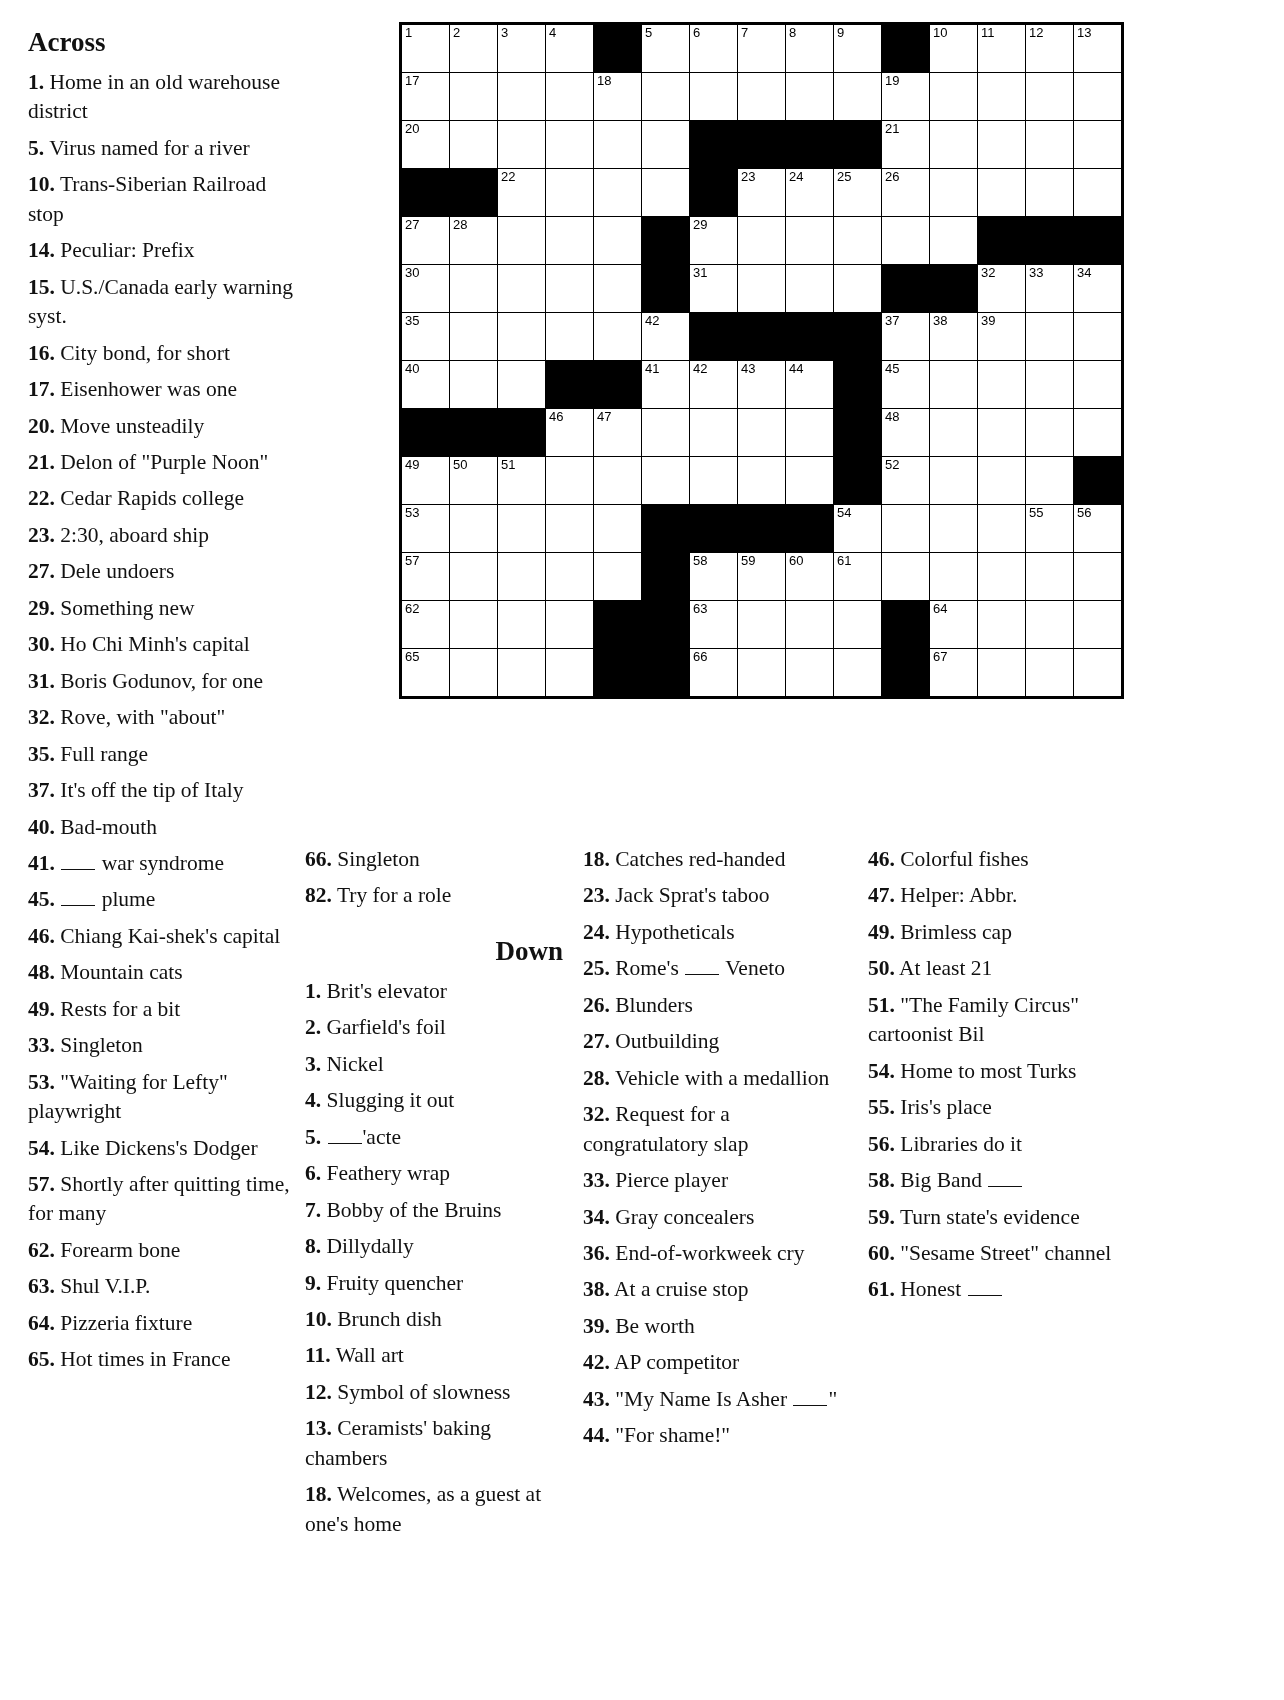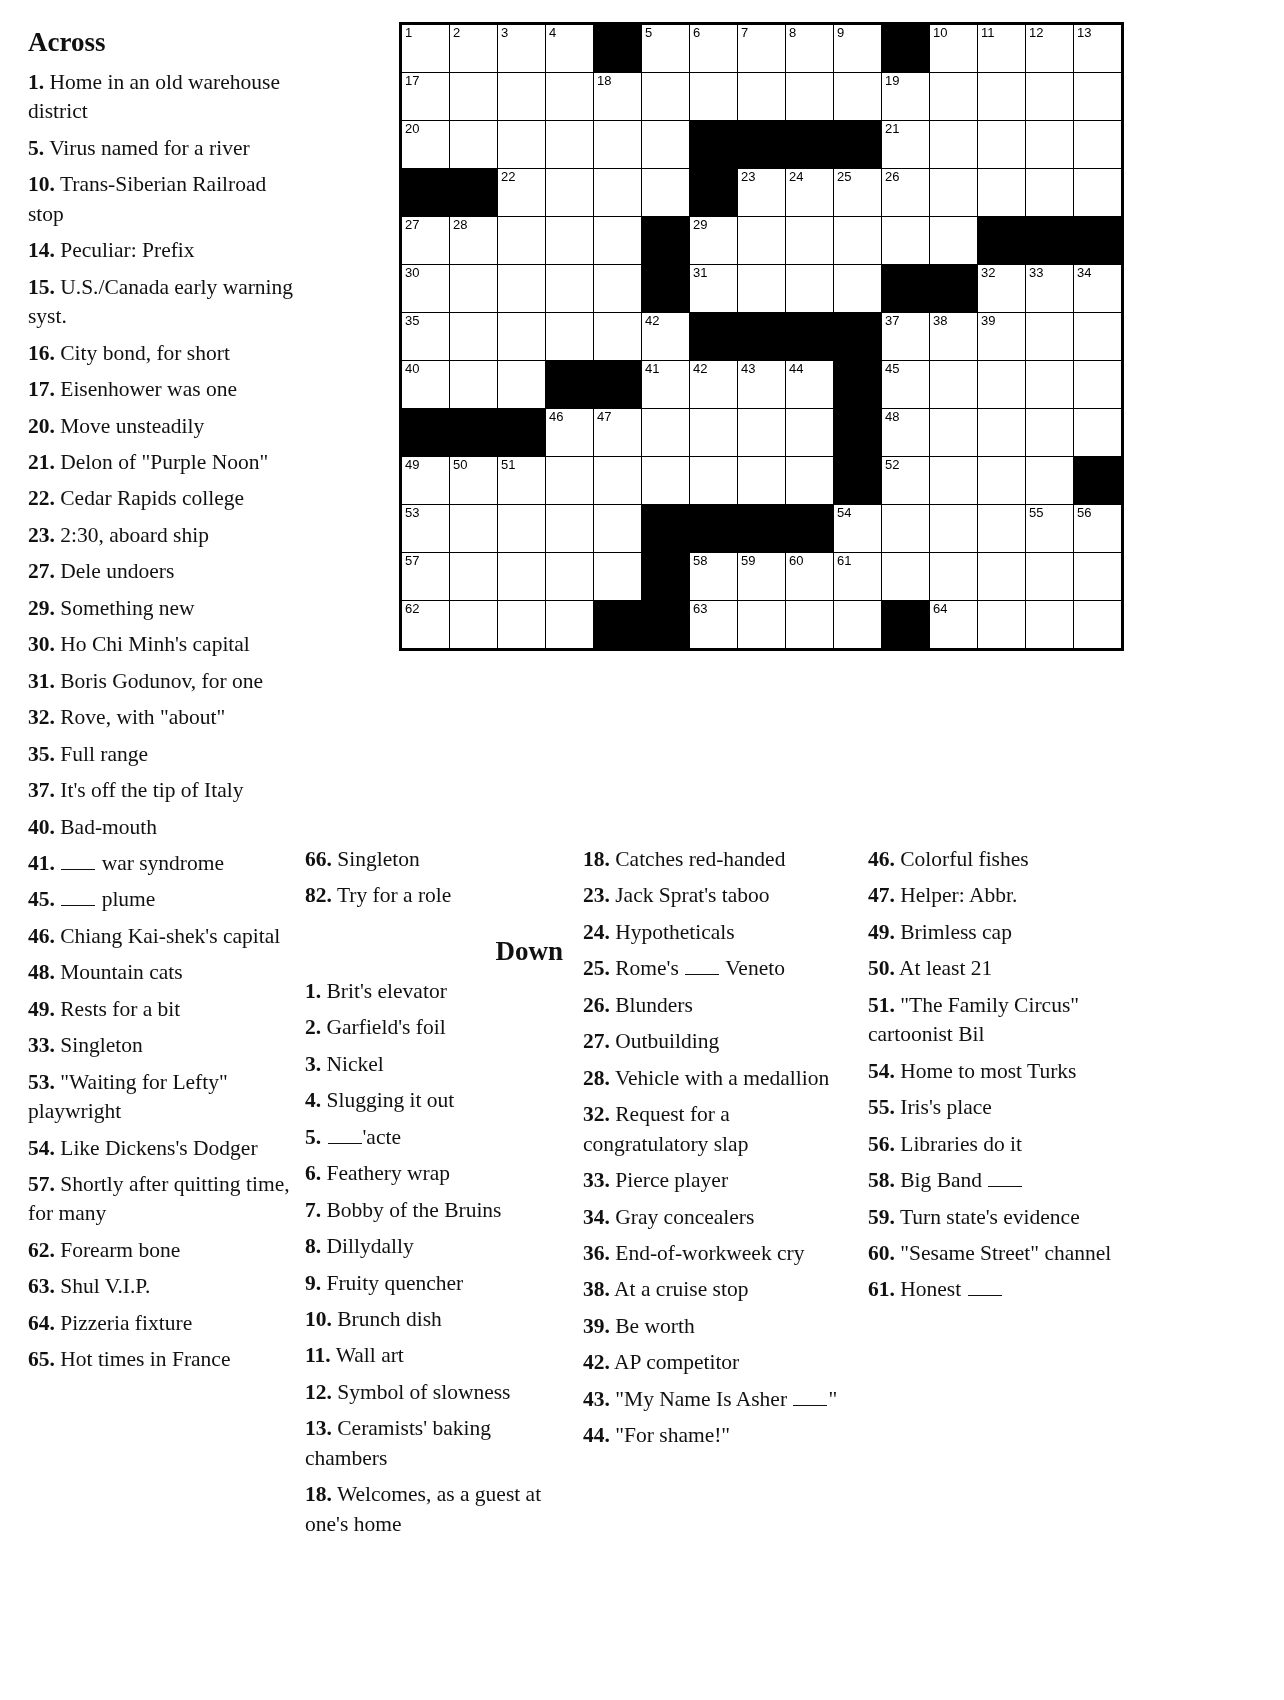--- a/index.html
+++ b/index.html
@@ -425,20 +425,43 @@
             <td class="black"></td>
             <td>
               <span class="n">63</span>
             </td>
             <td></td>
             <td></td>
             <td></td>
             <td class="black"></td>
             <td>
               <span class="n">64</span>
+            </td>
+            <td></td>
+            <td></td>
+            <td></td>
+          </tr>
+          <tr>
+            <td>
+              <span class="n">65</span>
+            </td>
+            <td></td>
+            <td></td>
+            <td></td>
+            <td class="black"></td>
+            <td class="black"></td>
+            <td>
+              <span class="n">66</span>
+            </td>
+            <td></td>
+            <td></td>
+            <td></td>
+            <td class="black"></td>
+            <td>
+              <span class="n">67</span>
             </td>
             <td></td>
             <td></td>
             <td></td>
           </tr>
         </tbody>
     </table>
   </div>
 
   <div class="clue-col" id="col-left">

